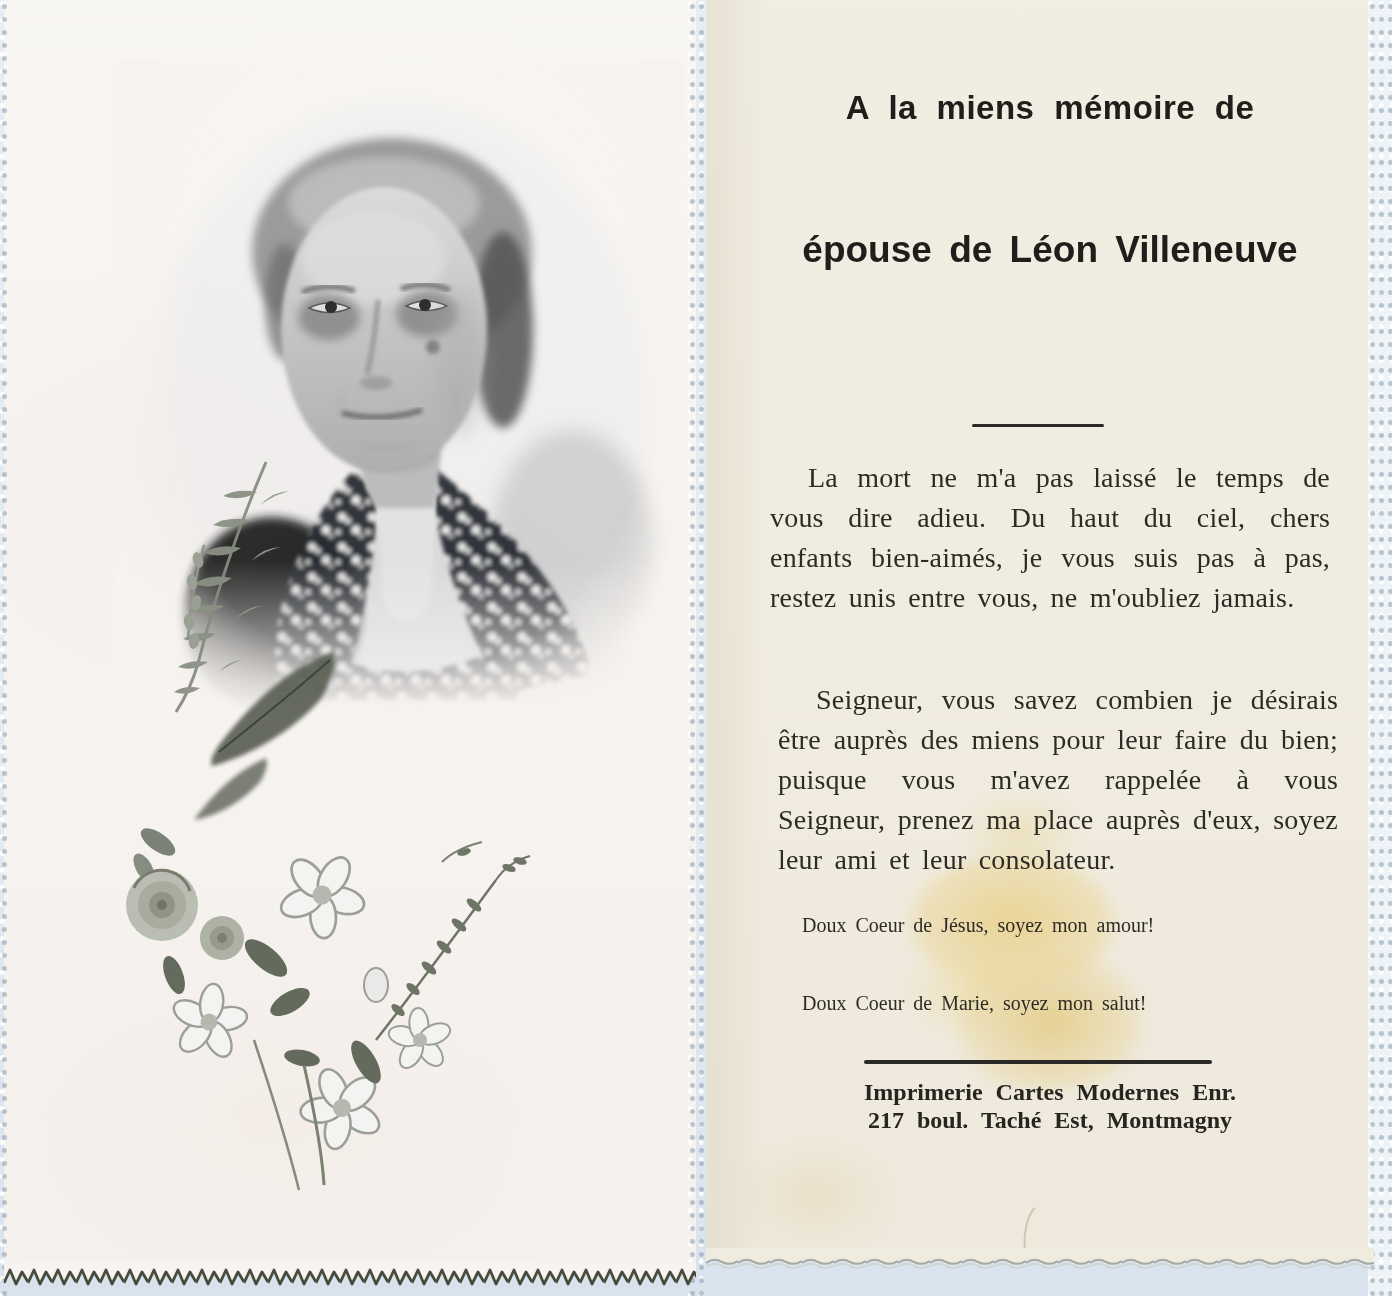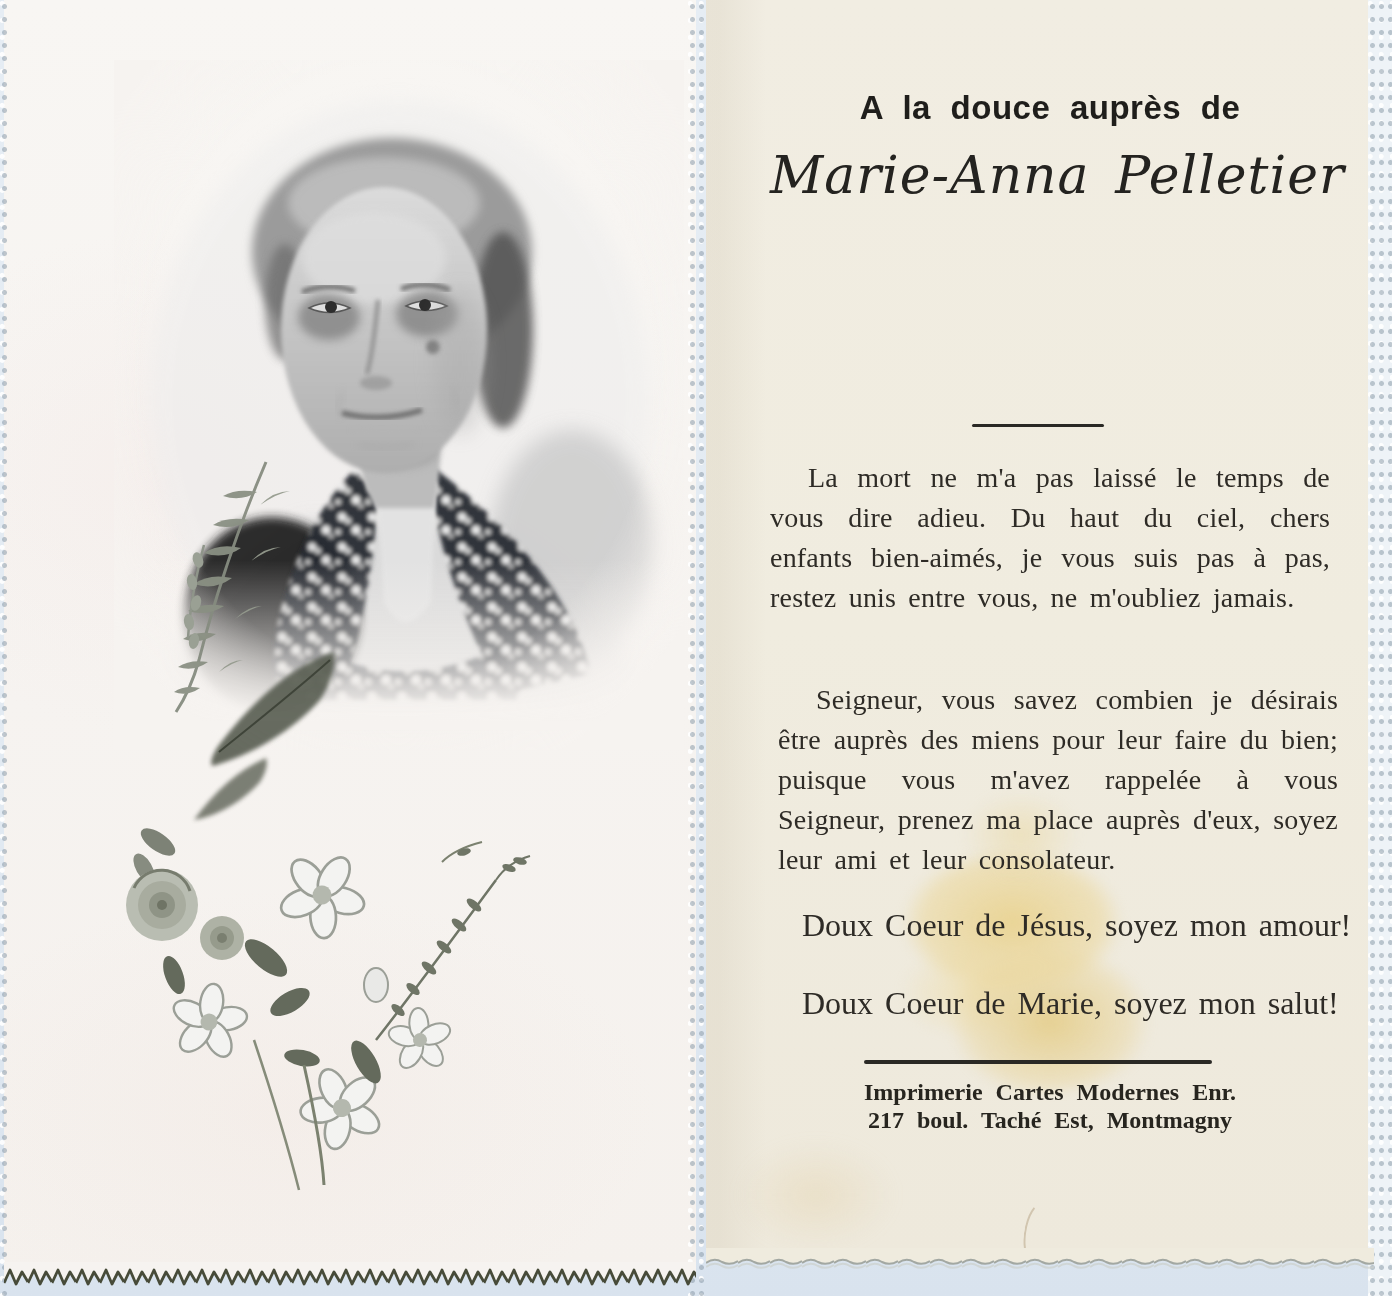--- a/index.html
+++ b/index.html
@@ -52,21 +52,21 @@
   #rule-small{left:266px;top:424px;width:132px;height:3px;}
   #rule-large{left:158px;top:1060px;width:348px;height:4px;}
   .para{
     position:absolute;left:64px;width:560px;text-align:justify;
     font-size:28px;line-height:40px;color:#2e2b26;
     text-indent:38px;word-spacing:5px;letter-spacing:.2px;z-index:2;
   }
   #para-1{top:458px;}
   #para-2{top:680px;margin-left:8px;}
   .invocation{
-    position:absolute;left:96px;width:540px;font-size:32px;line-height:34px;
+    position:absolute;left:96px;width:540px;font-size:20px;line-height:34px;
     color:#2e2b26;word-spacing:4px;z-index:2;white-space:nowrap;
   }
   #invocation-1{top:908px;}
   #invocation-2{top:986px;}
   #printer{
     position:absolute;left:64px;top:1078px;width:560px;text-align:center;z-index:2;
     font-family:"Liberation Serif",serif;font-weight:700;color:#27251f;
     font-size:24px;line-height:28px;word-spacing:7px;
   }
   
@@ -293,22 +293,22 @@
   <div class="deckle-v" id="edge-left"></div>
   <div class="deckle-v" id="seam"></div>
   <div class="deckle-v" id="edge-right"></div>
 
   <div id="card-right">
     <div id="stain-main"></div>
     <div id="stain-top-tail"></div>
     <div id="stain-bottom"></div>
     <div id="scratch-mark"></div>
 
-    <div class="hline" id="dedication">A la douce auprès de</div>
-    <div class="hline" id="name">Marie-Anna Pelletier</div>
+    <div class="hline" id="dedication">A la miens mémoire de</div>
+    <div class="hline" id="spouse-line">épouse de Léon Villeneuve</div>
 
     <div class="rule" id="rule-small"></div>
 
     <div class="para" id="para-1">La mort ne m'a pas laissé le temps de vous dire adieu. Du haut du ciel, chers enfants bien-aimés, je vous suis pas à pas, restez unis entre vous, ne m'oubliez jamais.</div>
     <div class="para" id="para-2">Seigneur, vous savez combien je désirais être auprès des miens pour leur faire du bien; puisque vous m'avez rappelée à vous Seigneur, prenez ma place auprès d'eux, soyez leur ami et leur consolateur.</div>
 
     <div class="invocation" id="invocation-1">Doux Coeur de Jésus, soyez mon amour!</div>
     <div class="invocation" id="invocation-2">Doux Coeur de Marie, soyez mon salut!</div>
 
     <div class="rule" id="rule-large"></div>

